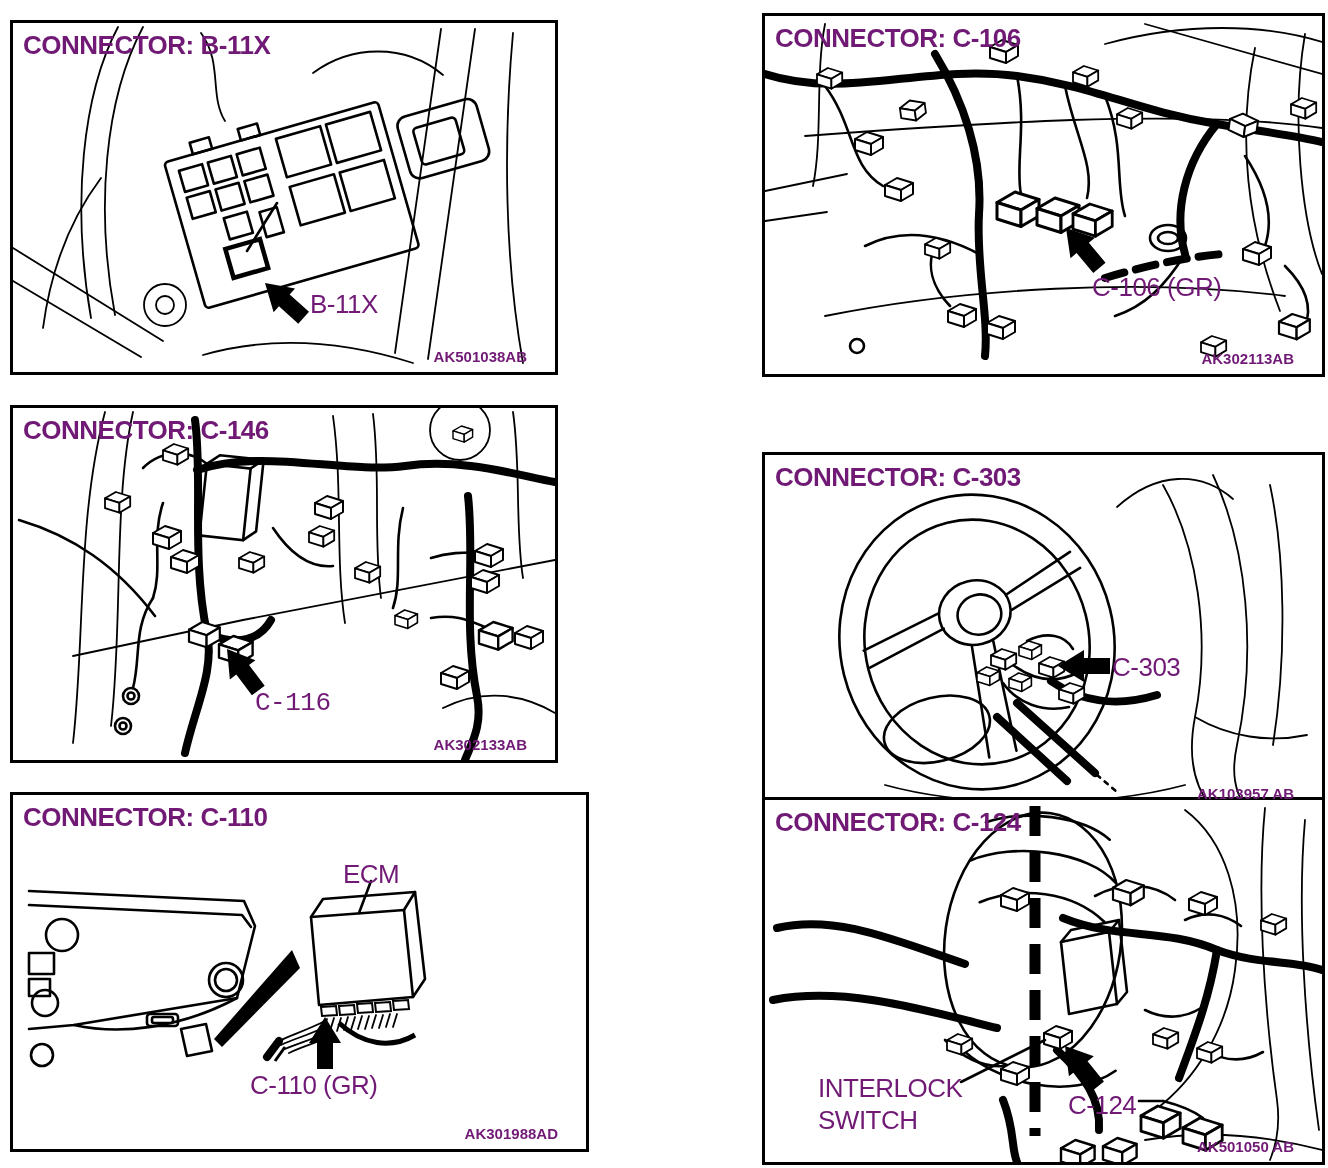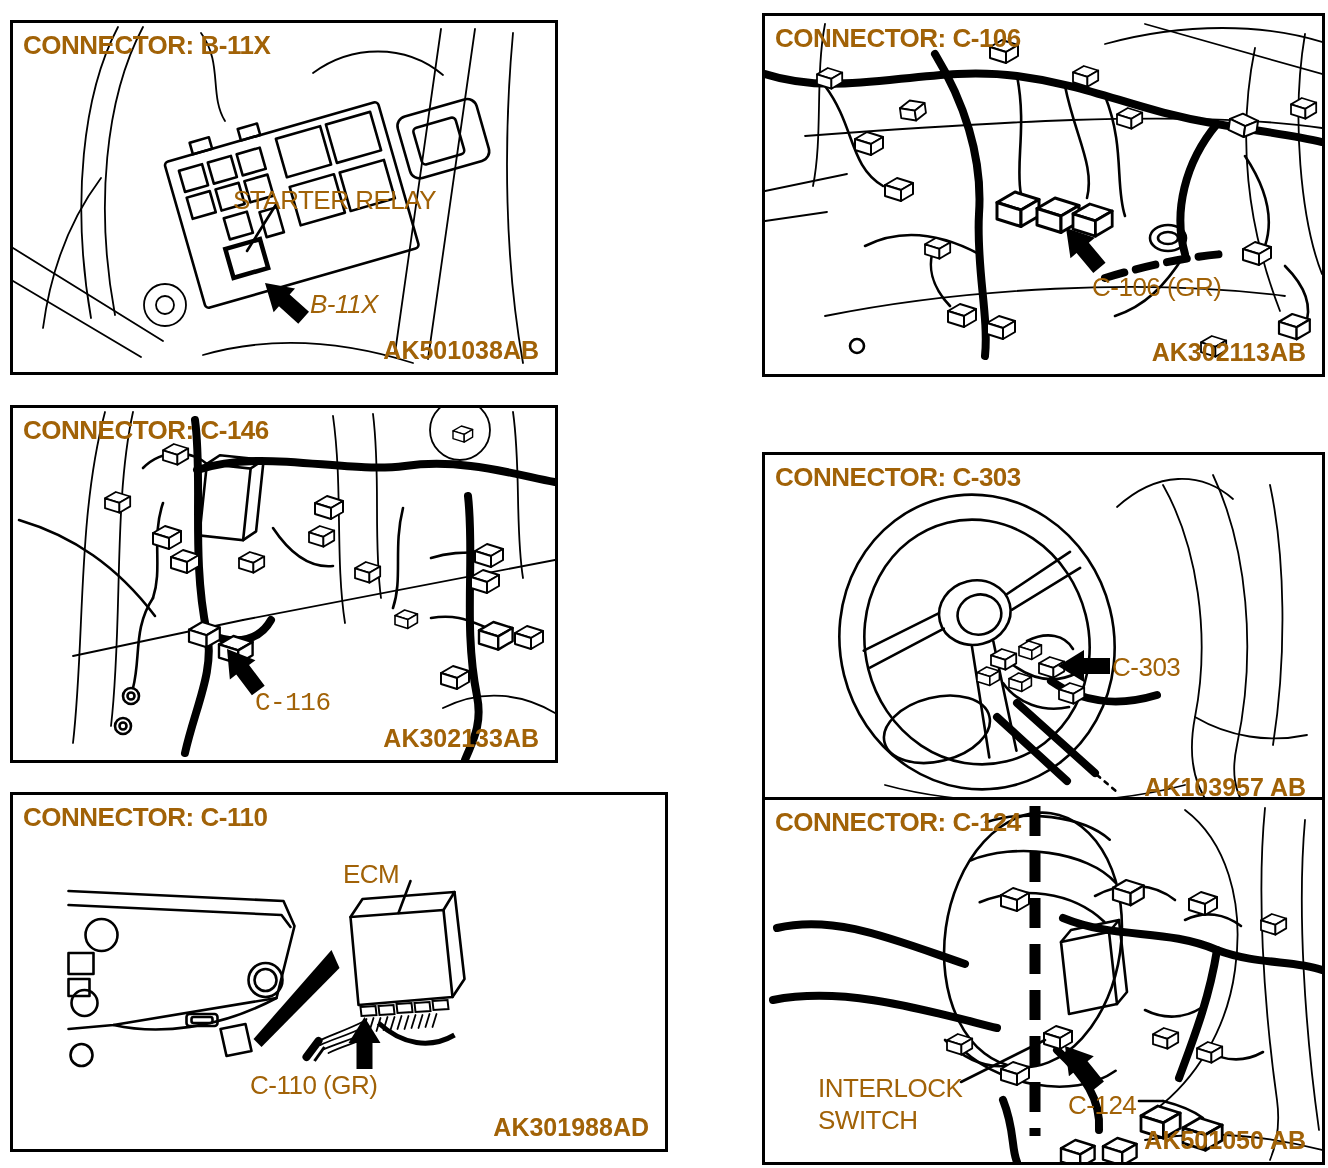--- a/index.html
+++ b/index.html
@@ -1,21 +1,21 @@
 <!DOCTYPE html>
 <html><head>
 <meta charset="utf-8">
 <style>
   html,body{margin:0;padding:0;background:#ffffff;}
   .page{position:relative;width:1328px;height:1168px;background:#ffffff;overflow:hidden;
-        font-family:"Liberation Sans",sans-serif;color:#a16207;}
+        font-family:"Liberation Sans",sans-serif;color:#701a75;}
   .panel{position:absolute;background:#fff;border:3px solid #000;box-sizing:border-box;}
   .panel svg{position:absolute;left:0;top:0;width:100%;height:100%;}
   .title{position:absolute;left:10px;top:7px;font-weight:700;font-size:26px;letter-spacing:-0.5px;white-space:nowrap;z-index:3;}
-  .code{position:absolute;right:16px;bottom:7px;font-weight:700;font-size:25px;letter-spacing:0;white-space:nowrap;z-index:3;}
+  .code{position:absolute;right:28px;bottom:7px;font-weight:700;font-size:15px;letter-spacing:0;white-space:nowrap;z-index:3;}
   .callout{position:absolute;font-weight:400;font-size:26px;letter-spacing:-0.5px;white-space:nowrap;z-index:3;}
   
   .thin{stroke:#000;stroke-width:1.8;fill:none;stroke-linecap:round;}
   .med{stroke:#000;stroke-width:2.6;fill:none;stroke-linecap:round;stroke-linejoin:round;}
   .hv{stroke:#000;stroke-width:8;fill:none;stroke-linecap:round;stroke-linejoin:round;}
   .hl{stroke:#000;stroke-width:4.5;fill:none;}
   .ink{fill:#000;stroke:none;}
   .defs-holder{position:absolute;width:0;height:0;overflow:hidden;}
 </style>
 </head>
@@ -70,22 +70,21 @@
           <rect x="336" y="164" width="46" height="40"></rect>
           <rect x="404" y="128" width="82" height="64" rx="10"></rect>
           <rect x="418" y="142" width="44" height="38" rx="4"></rect>
         </g>
         <rect class="hl" x="205" y="206" width="36" height="30"></rect>
       </g>
       <path class="med" d="M264 180 L234 228"></path>
       <use href="#arrow" class="ink" transform="translate(252 260) rotate(42)"></use>
     </svg>
     <div class="title">CONNECTOR: B-11X</div>
-    <div class="callout" style="left:220px;top:162px;">STARTER RELAY</div>
-    <div class="callout" style="left:297px;top:266px;font-style:italic;">B-11X</div>
+    <div class="callout" style="left:297px;top:266px;">B-11X</div>
     <div class="code">AK501038AB</div>
   </section>
 
   <section class="panel" style="left:762px;top:13px;width:563px;height:364px;padding-left:40px;">
     <svg viewBox="0 0 557 358">
       <g class="thin">
         <path d="M340 28 C420 6 500 8 557 26"></path>
         <path d="M380 8 L557 58"></path>
         <path d="M490 32 C472 120 482 210 515 295"></path>
         <path d="M540 18 C526 100 536 205 557 258"></path>
@@ -240,21 +239,21 @@
       <use href="#conn" transform="translate(244 218) scale(0.8)"></use>
       <use href="#conn" transform="translate(212 212) scale(0.8)"></use>
       <use href="#conn" transform="translate(294 228) scale(0.9)"></use>
       <use href="#arrow" class="ink" transform="translate(293 211) rotate(0)"></use>
     </svg>
     <div class="title">CONNECTOR: C-303</div>
     <div class="callout" style="left:347px;top:197px;">C-303</div>
     <div class="code">AK103957 AB</div>
   </section>
 
-  <section class="panel" style="left:10px;top:792px;width:658px;height:360px;">
+  <section class="panel" style="left:10px;top:792px;width:579px;height:360px;">
     <svg viewBox="0 0 541 354">
       <g class="med">
         <path d="M0 96 L215 106 L226 131 L208 203 L45 230 L0 234"></path>
         <path d="M0 110 L213 120 L222 132"></path>
         <circle cx="33" cy="140" r="16"></circle>
         <circle cx="16" cy="208" r="13"></circle>
         <circle cx="13" cy="260" r="11"></circle>
         <rect x="0" y="158" width="25" height="21"></rect>
         <rect x="0" y="184" width="21" height="17"></rect>
         <circle cx="197" cy="185" r="17"></circle>

